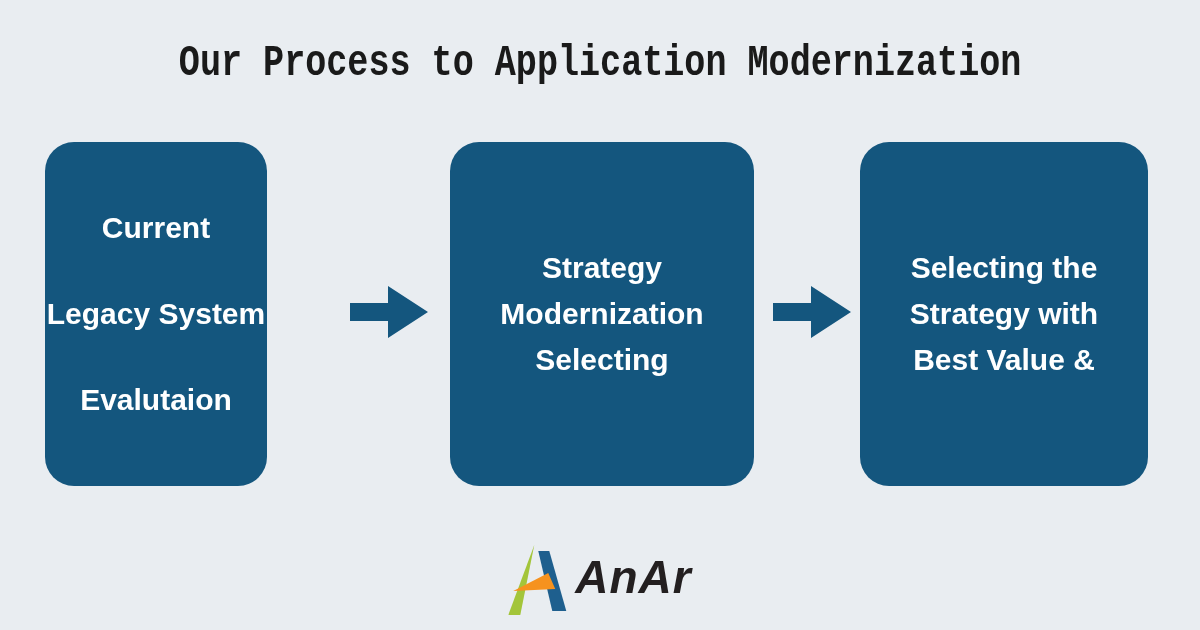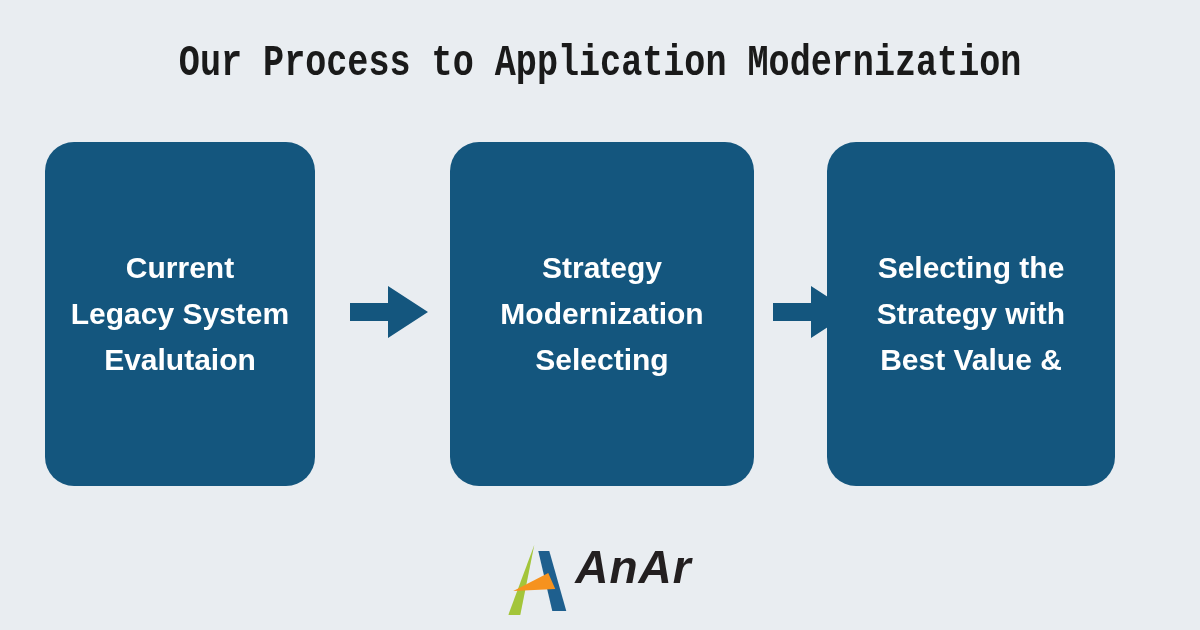--- a/index.html
+++ b/index.html
@@ -51,43 +51,43 @@
   }
   .step-box .line {
     display: block;
     color: var(--box-text, #ffffff);
     font-size: 30px;
     font-weight: 700;
     line-height: 46px;
     text-align: center;
     white-space: nowrap;
   }
-  .box-1 { left: 45px;  width: 270px; }
+  .box-1 { left: 45px;  width: 222px; gap: 40px; }
   .box-2 { left: 450px; width: 304px; }
-  .box-3 { left: 827px; width: 288px; }
+  .box-3 { left: 860px; width: 288px; }
 
   
   .flow-arrow {
     position: absolute;
     top: 286px;
     width: 78px;
     height: 52px;
   }
   .arrow-1 { left: 350px; }
   .arrow-2 { left: 773px; }
   .flow-arrow polygon { fill: var(--arrow, #14567e); }
 
   
   .logo {
     position: absolute;
     top: 544px;
     left: 600px;
     transform: translateX(-50%);
     display: flex;
-    align-items: flex-start;
+    align-items: center;
   }
   .logo-mark { width: 62px; height: 72px; display: block; }
   .logo-text {
     font-size: 46px;
     font-weight: 700;
     font-style: italic;
     line-height: 1;
     color: var(--logo-text, #231f20);
     margin-left: 5px;
     padding-bottom: 6px;

